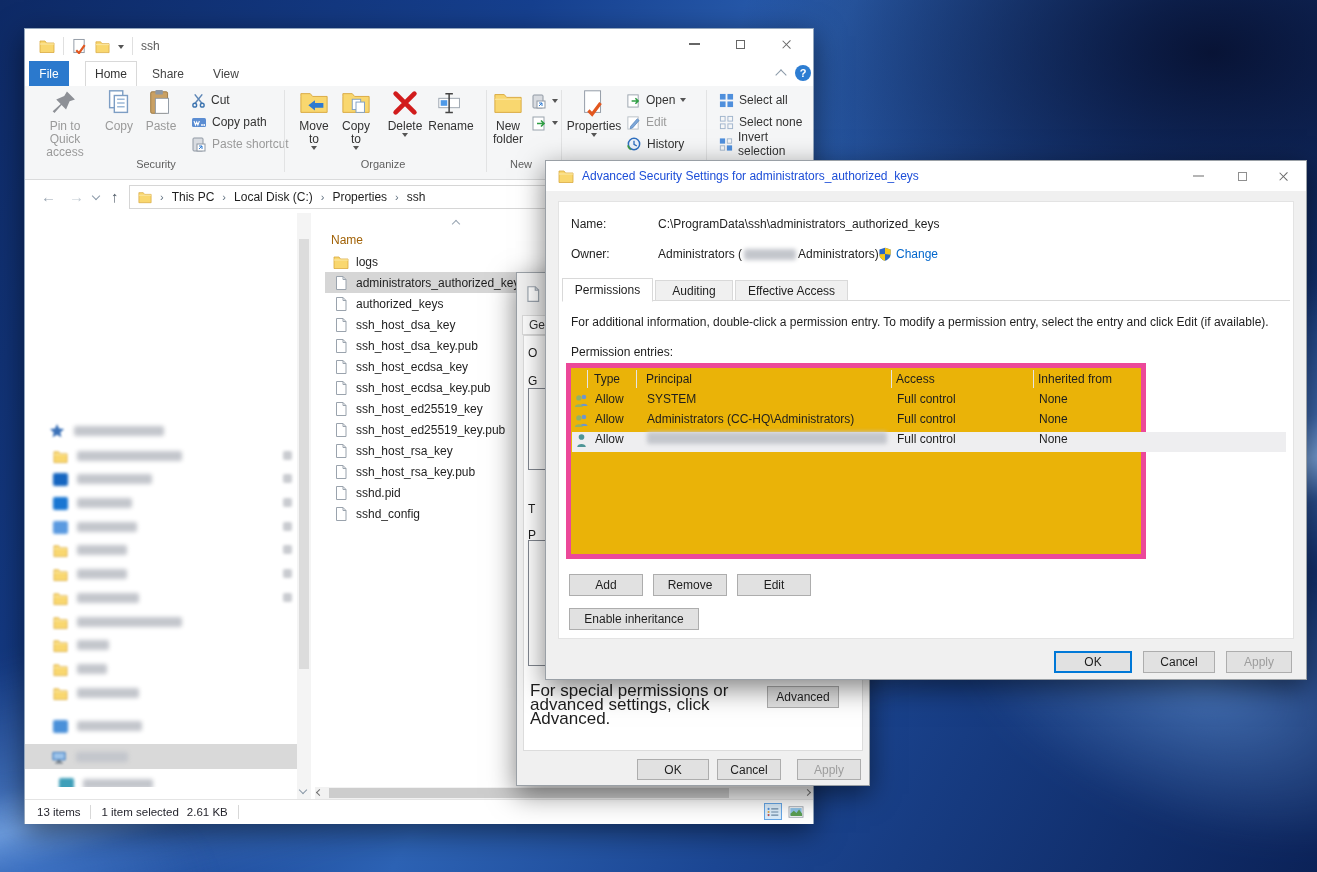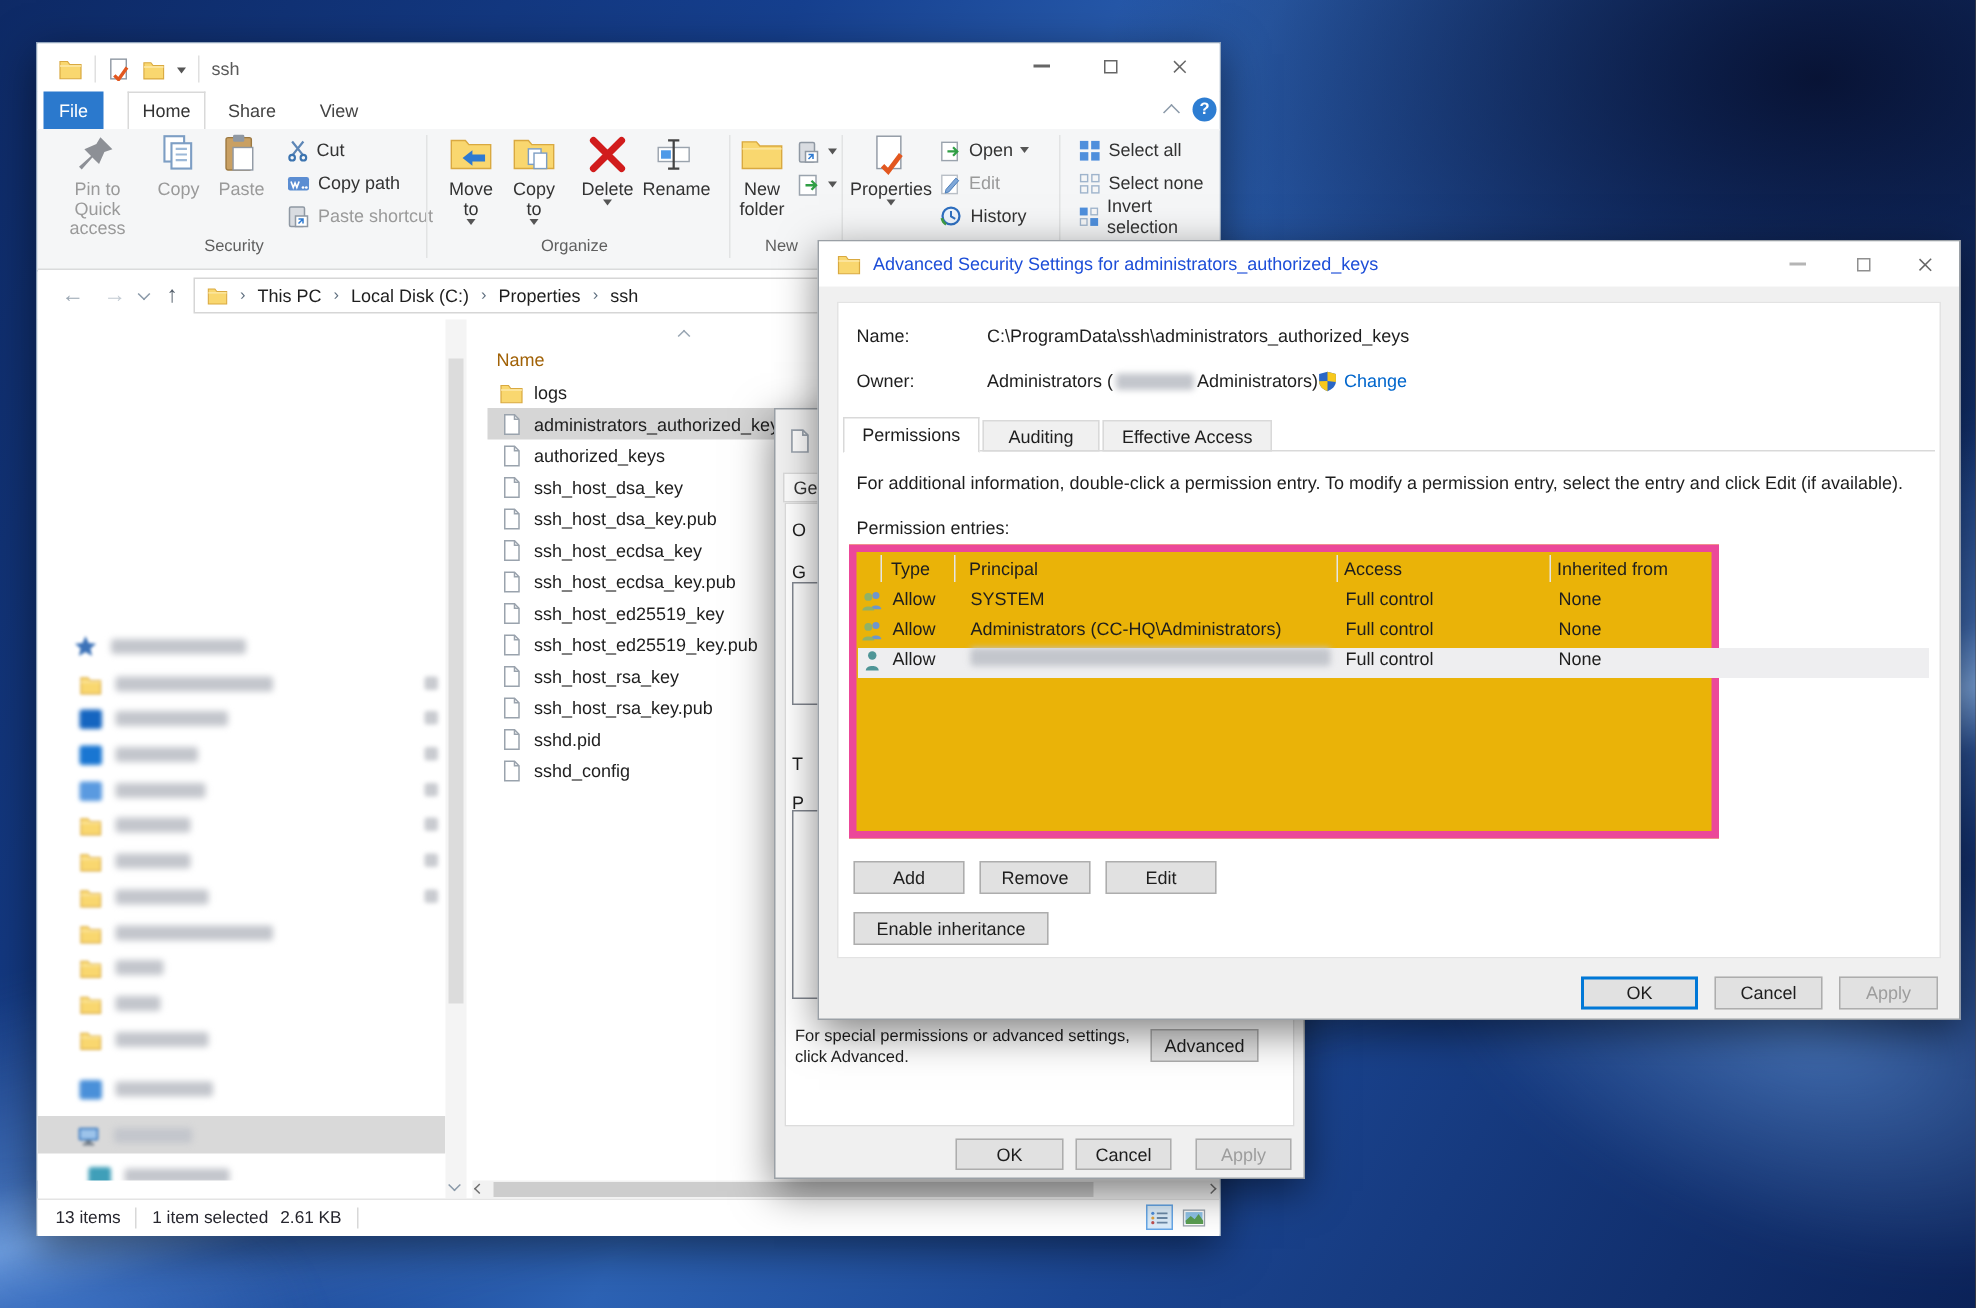--- a/index.html
+++ b/index.html
@@ -664,21 +664,21 @@
         <use href="#i-file"></use>
       </svg>
     <div class="fragtab"><span>Ge</span></div>
     <div class="page">
       <span class="abs" style="left:4px;top:10px">O</span>
       <span class="abs" style="left:4px;top:38px">G</span>
       <div class="listbox" style="left:4px;top:52px;width:330px;height:82px"></div>
       <span class="abs" style="left:4px;top:166px">T</span>
       <span class="abs" style="left:4px;top:192px">P</span>
       <div class="listbox" style="left:4px;top:204px;width:330px;height:126px"></div>
-      <div class="abs" style="left:6px;top:348px;width:232px;font-size:11px;line-height:14px;color:#1e1e1e">For special permissions or advanced settings, click Advanced.</div>
+      <div class="abs" style="left:6px;top:348px;width:232px;font-size:17px;line-height:14px;color:#1e1e1e">For special permissions or advanced settings, click Advanced.</div>
       <div class="btn" style="left:243px;top:350px;width:72px;height:22px">
           <span>Advanced</span>
         </div>
     </div>
     <div class="btn" style="left:120px;top:486px;width:72px;height:21px">
         <span>OK</span>
       </div>
     <div class="btn" style="left:200px;top:486px;width:64px;height:21px">
         <span>Cancel</span>
       </div>

